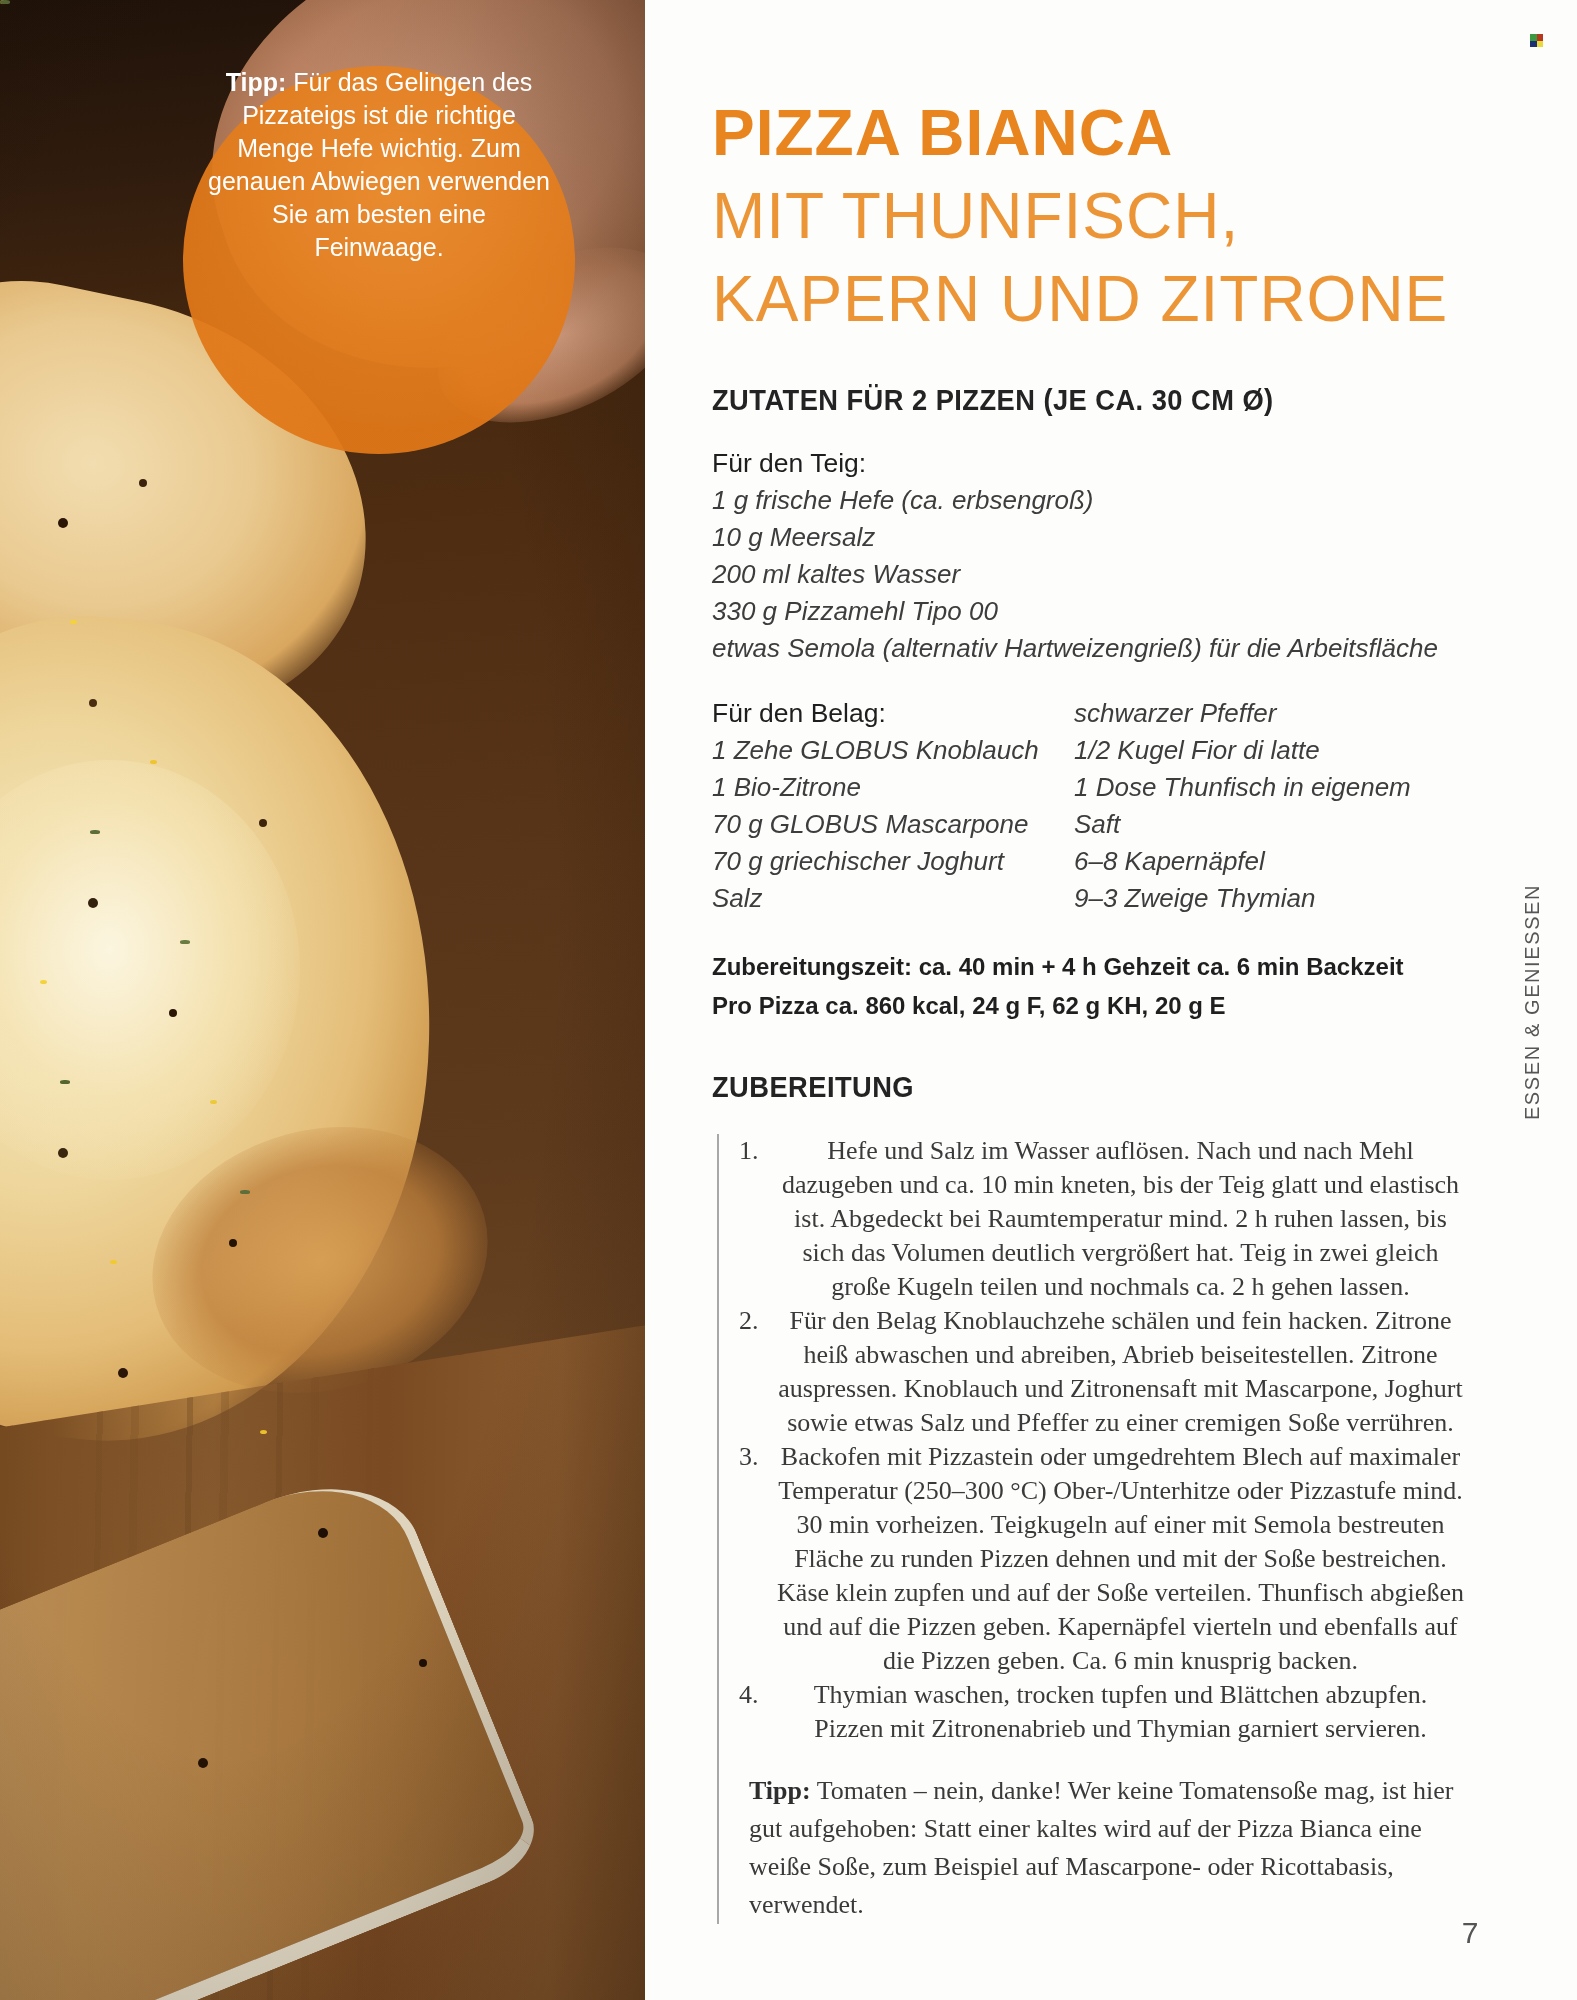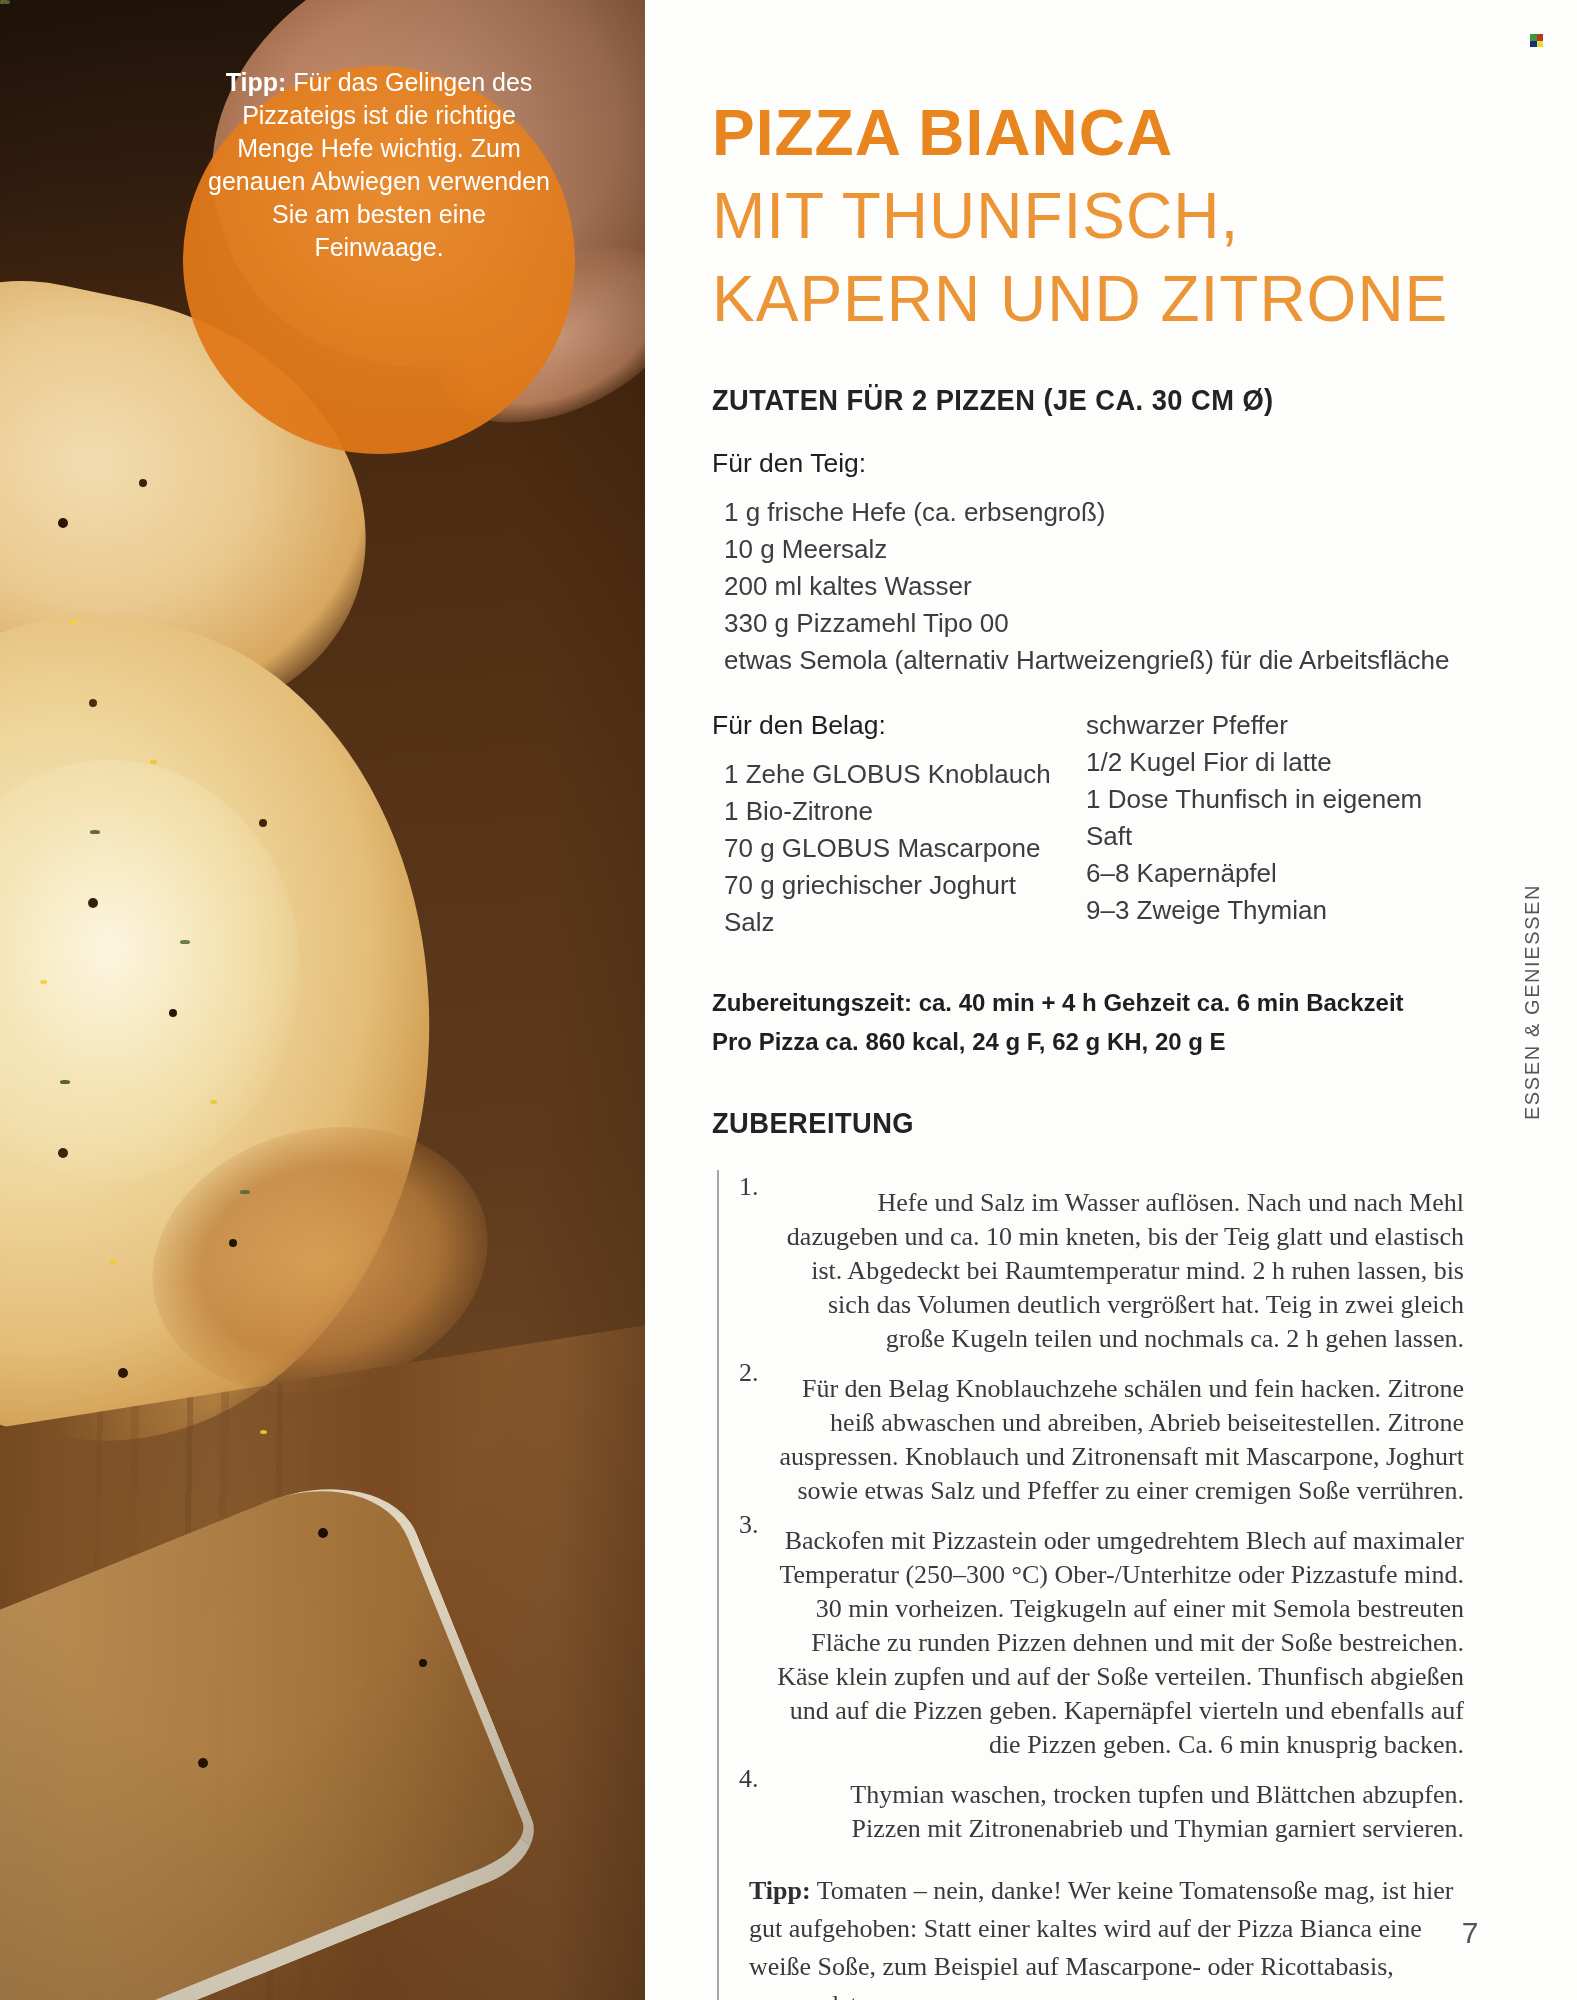--- a/index.html
+++ b/index.html
@@ -53,31 +53,31 @@
   .tip-circle p{margin:0;width:345px;text-align:center;color:#ffffff;font-size:25px;line-height:33px;font-weight:400;}
   .tip-circle .lead{font-weight:bold;}
   
   .right-col{position:absolute;left:712px;top:0;width:752px;}
   .title{margin:92px 0 0 0;font-size:64px;line-height:1.3;letter-spacing:1px;color:#e8851f;font-weight:bold;}
   .title .light{display:block;font-weight:normal;color:#ec9537;}
   .h-zutaten,.h-zub{margin:42px 0 0 0;font-size:29px;letter-spacing:.5px;color:#232323;font-weight:bold;
     transform:scaleX(.94);transform-origin:left;white-space:nowrap;}
   .ing-block{margin-top:28px;}
   .sub-head{font-weight:normal;font-size:26.5px;line-height:37px;color:#1e1e1e;}
-  ul.ing{list-style:none;margin:12px;padding:0;}
+  ul.ing{list-style:none;margin:0;padding:0;font-style:italic;}
   ul.ing li{font-size:26px;line-height:37px;color:#3d3d3d;}
   .two-col{display:grid;grid-template-columns:362px 1fr;}
   .two-col .col-right{padding-top:37px;}
   .meta{margin-top:30px;font-weight:bold;color:#1f1f1f;font-size:24px;line-height:39px;white-space:nowrap;}
   .h-zub{margin-top:46px;}
   .steps-wrap{margin-top:30px;margin-left:5px;border-left:2px solid #a8a8a8;padding-left:20px;}
   ol.steps{list-style:none;margin:0;padding:0;font-family:"Liberation Serif",serif;}
   ol.steps li{display:flex;font-size:26px;line-height:34px;color:#3a3a3a;}
   .step-num{flex:none;width:38px;}
-  .step-text{flex:1;text-align:right;hyphens:auto;margin-top:16px;}
+  .step-text{flex:1;text-align:center;hyphens:auto;}
   .tip-para{margin:26px 0 0 10px;font-family:"Liberation Serif",serif;font-size:26px;line-height:38px;color:#3a3a3a;}
   .tip-para .lead{font-weight:bold;color:#2e2e2e;}
   
   .side-label{position:absolute;left:1532px;top:1002px;transform:translate(-50%,-50%) rotate(-90deg);
     white-space:nowrap;font-size:20px;letter-spacing:1.6px;color:#565656;}
   .page-num{position:absolute;left:1450px;top:1916px;width:40px;text-align:center;font-size:30px;color:#555555;}
   .corner-mark{position:absolute;left:1530px;top:34px;width:13px;height:13px;display:grid;
     grid-template-columns:1fr 1fr;grid-template-rows:1fr 1fr;}
   .corner-mark div{width:100%;height:100%;}
 </style>

